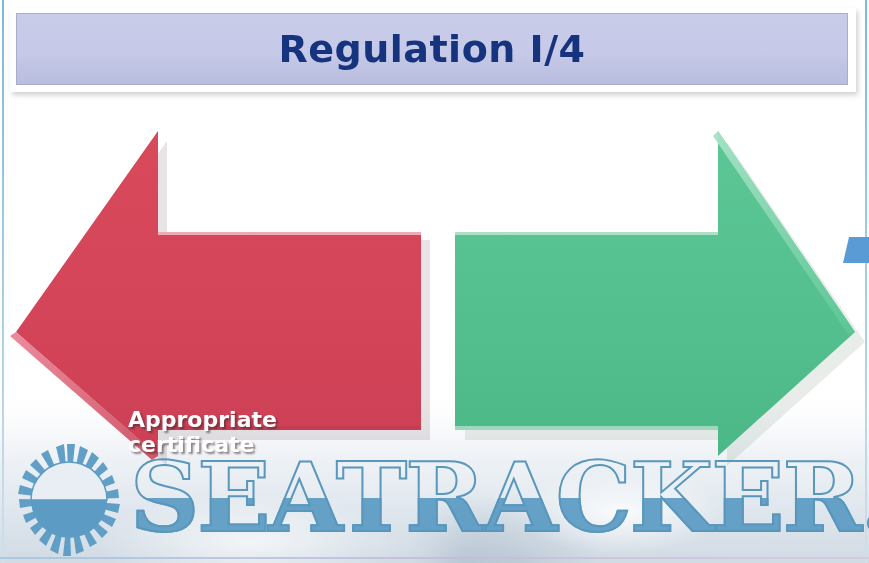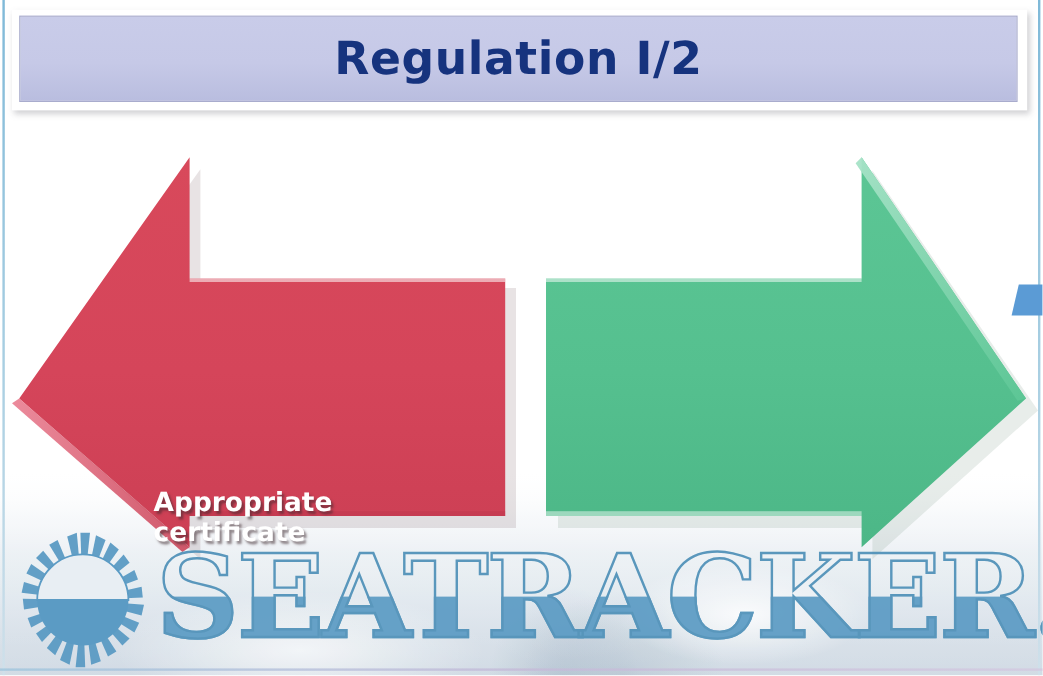--- a/index.html
+++ b/index.html
@@ -166,21 +166,21 @@
 
   <div class="bg-photo"></div>
   <div class="bg-photo-haze"></div>
 
   <div class="edge-left"></div>
   <div class="edge-right"></div>
   <div class="edge-bottom"></div>
 
   <div class="title-banner-outer">
     <div class="title-banner">
-      <div class="title-text">Regulation I/2</div>
+      <div class="title-text">Regulation I/4</div>
     </div>
   </div>
 
   <div class="arrow" style="left:0px; top:120px;">
     <svg width="440" height="350" viewBox="0 0 440 350">
       <defs>
         <linearGradient id="redGrad" x1="0" y1="0" x2="0" y2="1">
           <stop offset="0%" stop-color="#d8495b"></stop>
           <stop offset="55%" stop-color="#d5455a"></stop>
           <stop offset="100%" stop-color="#cc3f54"></stop>

